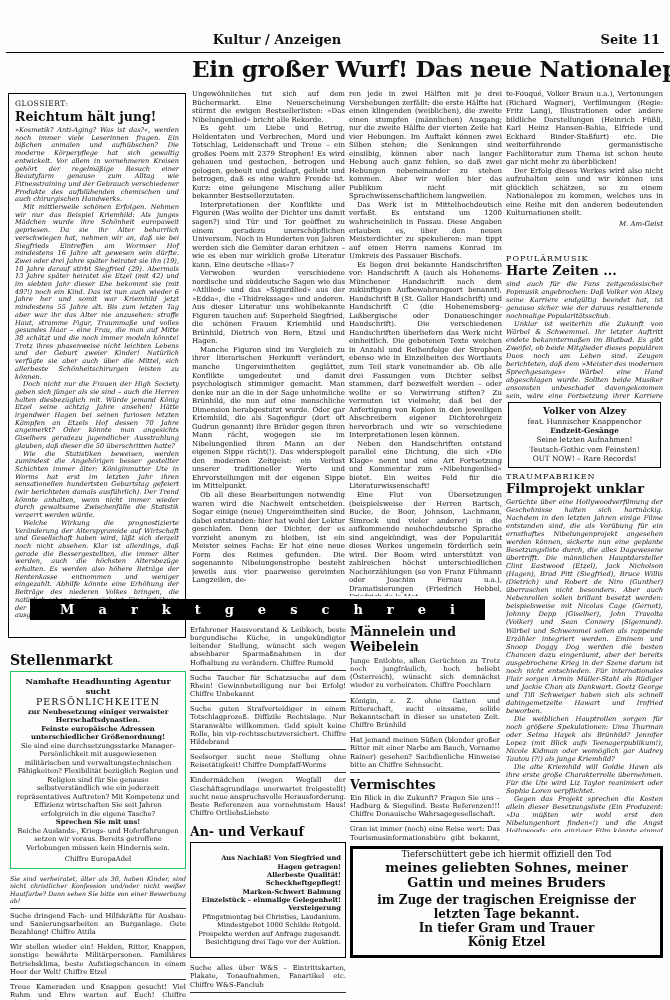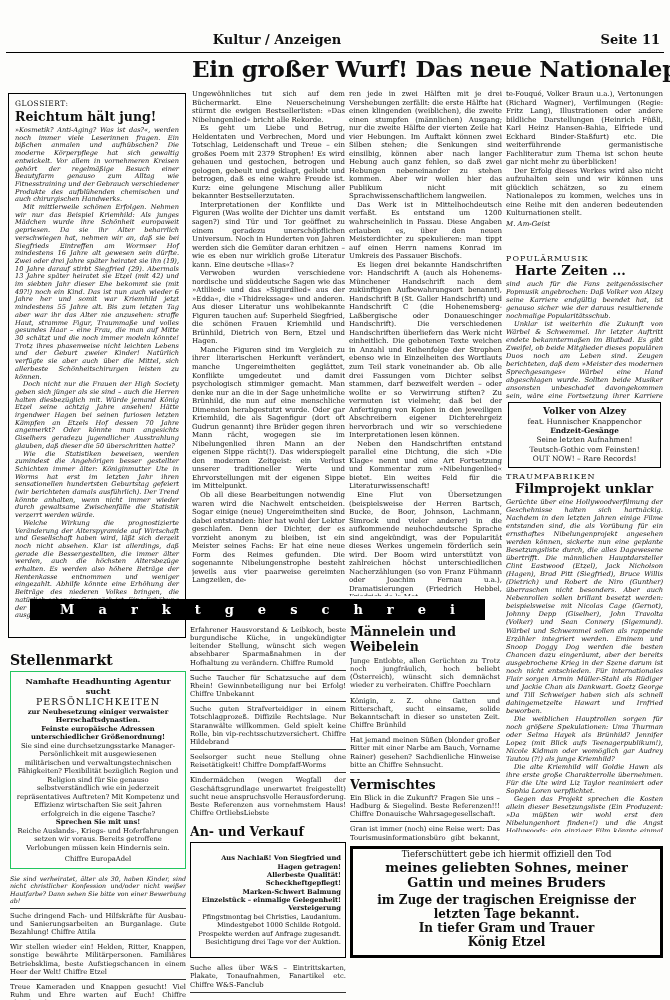--- a/index.html
+++ b/index.html
@@ -20,24 +20,24 @@
              padding:5px 6px;box-sizing:border-box;overflow:hidden;margin-top:36px;}
   #glossiert .kicker{font-size:7.5px;letter-spacing:.5px;}
   #glossiert .title{font-size:12.5px;margin:1px 0 3px 0;}
   #glossiert .body{font-size:6.6px;line-height:1.17;}
   
   #headline{top:55px;left:192px;width:472px;text-align:center;font-size:23px;
             white-space:nowrap;letter-spacing:-.3px;}
   .artcol{top:90px;width:153px;height:506px;font-size:7px;line-height:1.22;overflow:hidden;}
   #artcol1{left:192px;} #artcol2{left:349px;}
   #artcol3{left:506px;width:157px;height:166px;}
-  #byline{text-align:left;font-style:italic;margin-top:2px;}
+  #byline{text-align:right;font-style:italic;margin-top:2px;}
   
   .kicker2{font-size:8px;letter-spacing:1px;}
-  .railtitle{font-size:13px;margin:0 0 2px 9px;}
+  .railtitle{font-size:13px;margin:0 0 2px 0;}
   #popmusik{top:254px;left:506px;width:157px;height:146px;overflow:hidden;}
   .railbody{font-size:6.7px;line-height:1.2;font-style:italic;}
   #record-ad{top:402px;left:508px;width:153px;height:66px;border:1.5px solid #000;
              text-align:center;font-size:7.3px;line-height:1.25;padding:3px 12px;
              box-sizing:border-box;overflow:hidden;}
   #record-ad .b1{font-size:9px;}
   #traumfabriken{top:472px;left:506px;width:157px;height:360px;overflow:hidden;}
   
   #markt-bar{top:599px;left:30px;width:455px;height:21px;background:#000;color:#fff;
              text-align:center;font-size:13px;letter-spacing:24px;line-height:21px;

